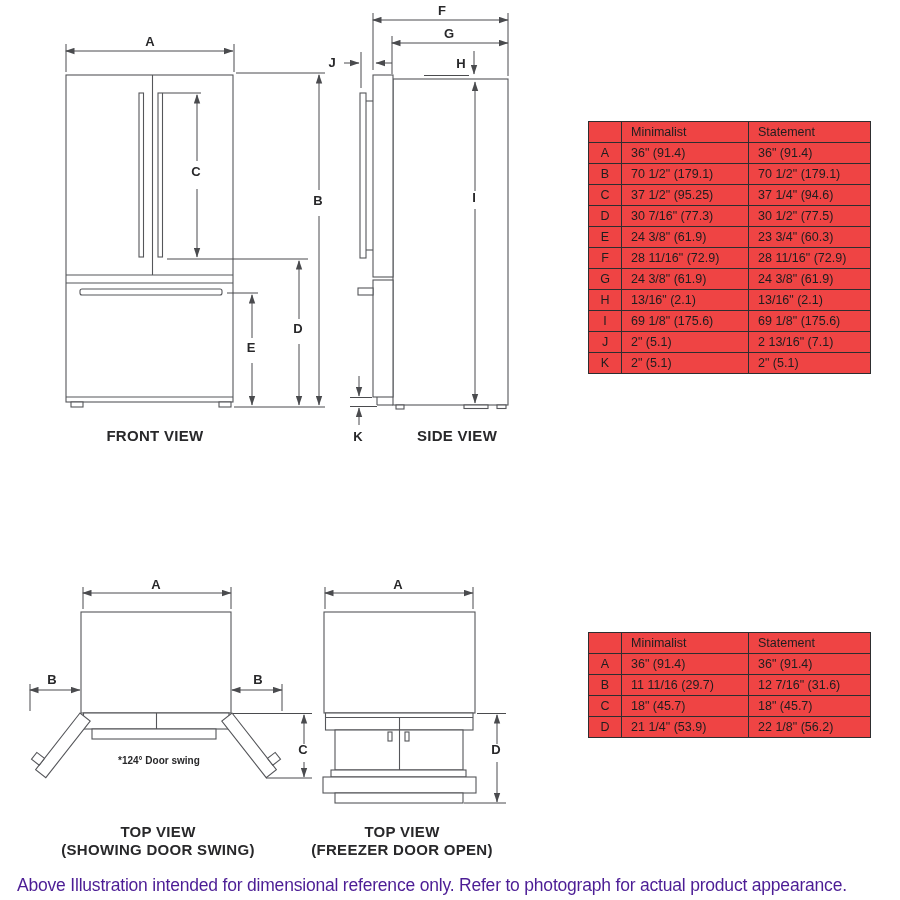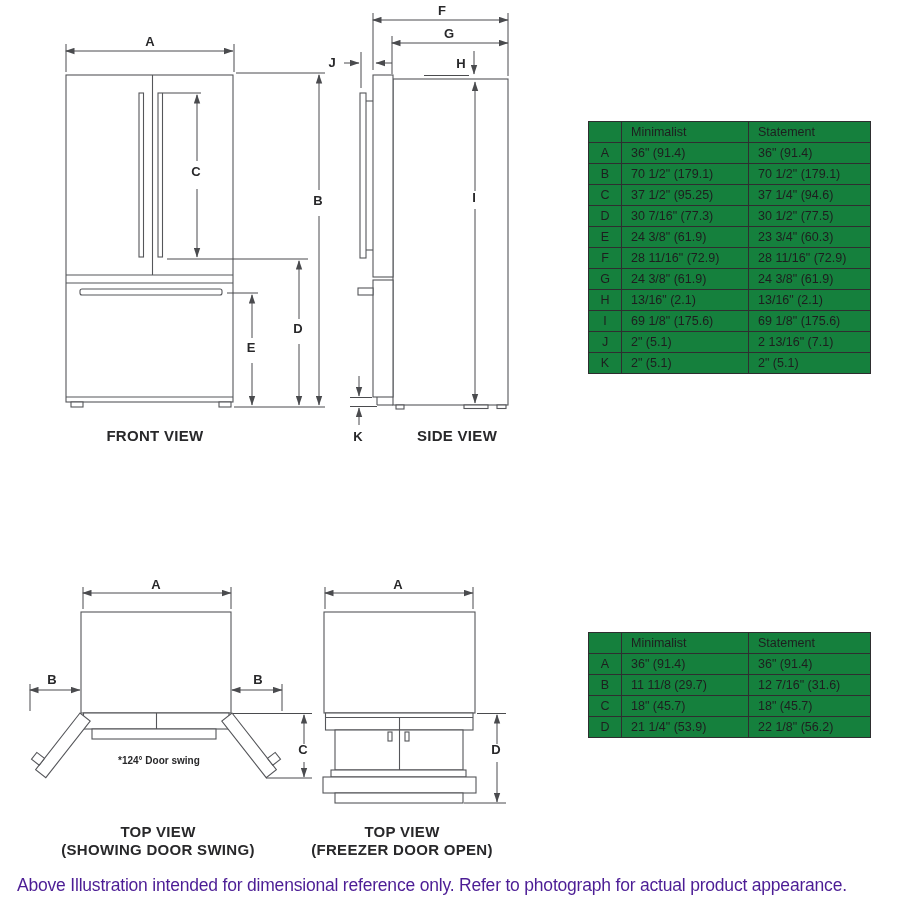--- a/index.html
+++ b/index.html
@@ -14,21 +14,21 @@
   .de {marker-end:url(#ah-e);}
   .ds {marker-start:url(#ah-s);}
 
   
   text.dl{font:bold 13px "Liberation Sans",sans-serif;fill:#28282a;text-anchor:middle;}
   text.vt{font:bold 15px "Liberation Sans",sans-serif;fill:#28282a;text-anchor:middle;letter-spacing:.3px;}
   text.an{font:bold 10px "Liberation Sans",sans-serif;fill:#28282a;}
 
   
   table.dim-table{position:absolute;border-collapse:collapse;table-layout:fixed;
-      font-size:12.5px;color:#1e1e1f;background:#15803d;}
+      font-size:12.5px;color:#1e1e1f;background:#ef4444;}
   table.dim-table td,table.dim-table th{border:1px solid #2e2e30;height:20px;
       padding:0 9px;font-weight:normal;text-align:left;white-space:nowrap;overflow:hidden;}
   table.dim-table .c0{text-align:center;padding:0 2px;}
   #table-main{left:588px;top:121px;}
   #table-top{left:588px;top:632px;}
 
   .footer{position:absolute;left:17px;top:875px;width:875px;font-size:17.5px;
       color:#4c1d95;letter-spacing:-0.2px;}
 </style>
 </head>
@@ -284,21 +284,21 @@
     </tr>
   </thead>
   <tbody>
     <tr>
           <td class="c0">A</td>
           <td>36" (91.4)</td>
           <td>36" (91.4)</td>
         </tr>
     <tr>
           <td class="c0">B</td>
-          <td>11 11/8 (29.7)</td>
+          <td>11 11/16 (29.7)</td>
           <td>12 7/16" (31.6)</td>
         </tr>
     <tr>
           <td class="c0">C</td>
           <td>18" (45.7)</td>
           <td>18" (45.7)</td>
         </tr>
     <tr>
           <td class="c0">D</td>
           <td>21 1/4" (53.9)</td>

